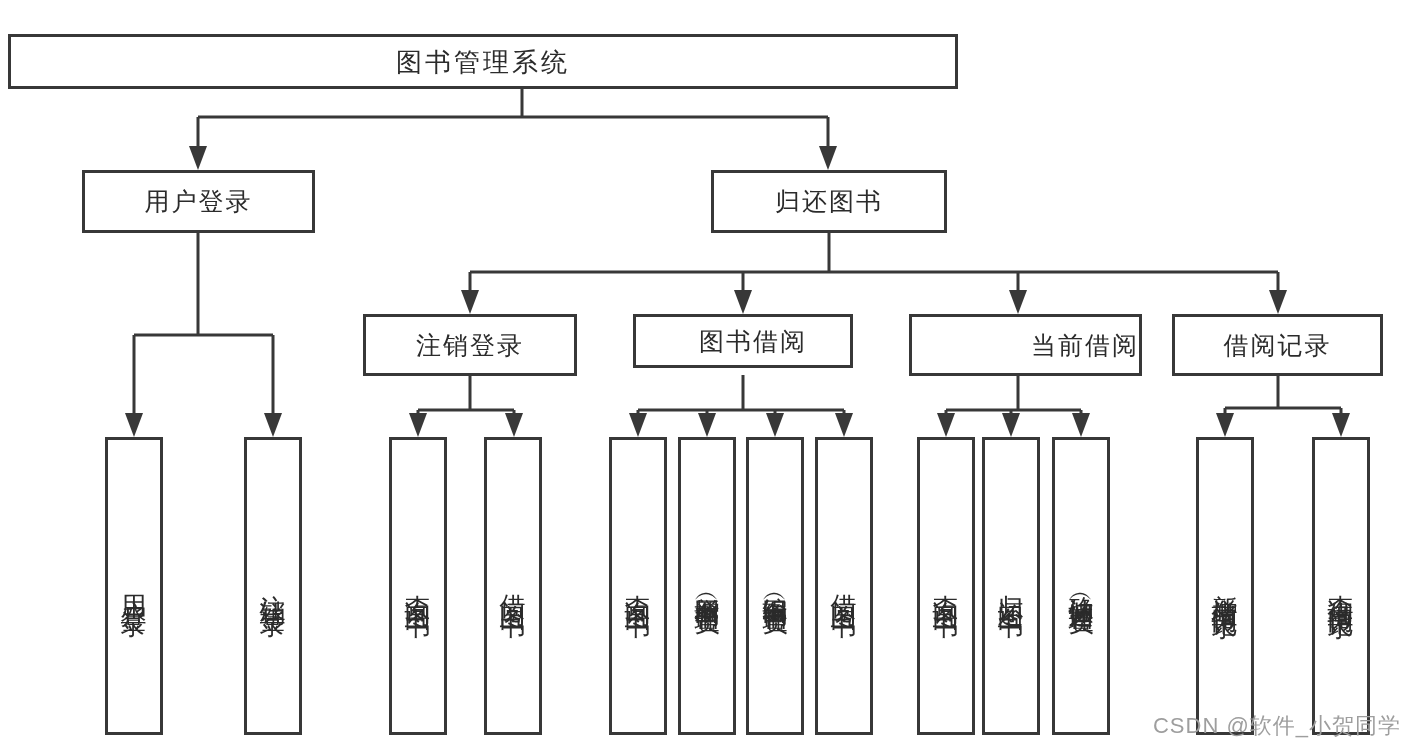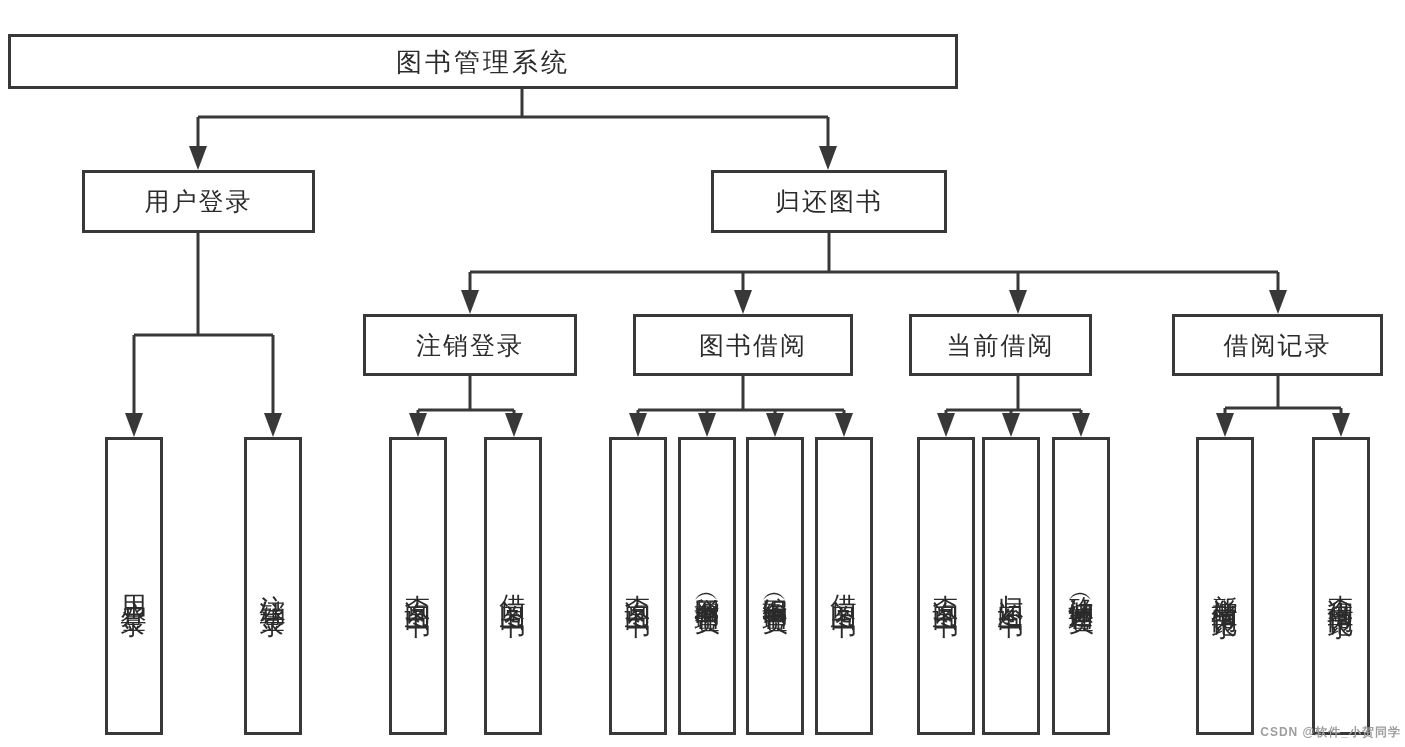--- a/index.html
+++ b/index.html
@@ -46,25 +46,24 @@
     font-size: 26px;
     letter-spacing: 6px;
     line-height: 1;
   }
   .leaf.len6 span { letter-spacing: 4px; }
   .leaf.len9 span { letter-spacing: 2px; font-size: 25px; }
   .watermark {
     position: absolute;
     right: 4px;
     bottom: 6px;
-    font-size: 12px;
+    font-size: 22px;
     letter-spacing: 1px;
     color: #9e9e9e;
     white-space: nowrap;
-    font-weight: bold;
   }
 </style>
 </head>
 <body>
 
 <div class="diagram">
 
   <svg class="connector-layer" width="1405" height="747" viewBox="0 0 1405 747">
     <g stroke="#383838" stroke-width="3" fill="none">
       <path d="M522 66 V117 M198 117 H828 M198 117 V158 M828 117 V158
@@ -105,24 +104,24 @@
   <div class="box" style="left:82px; top:170px; width:233px; height:63px;">
     <span class="h-label">用户登录</span>
   </div>
   <div class="box" style="left:711px; top:170px; width:236px; height:63px;">
     <span class="h-label">归还图书</span>
   </div>
 
   <div class="box" style="left:363px; top:314px; width:214px; height:62px;">
     <span class="h-label">注销登录</span>
   </div>
-  <div class="box" style="left:633px; top:314px; width:220px; height:62px;padding-left:20px;">
+  <div class="box" style="left:633px; top:314px; width:220px; height:54px;padding-left:20px;">
     <span class="h-label">图书借阅</span>
   </div>
-  <div class="box" style="left:909px; top:314px; width:183px; height:62px;">
+  <div class="box" style="left:909px; top:314px; width:233px; height:62px;justify-content:flex-end;">
     <span class="h-label">当前借阅</span>
   </div>
   <div class="box" style="left:1172px; top:314px; width:211px; height:62px;">
     <span class="h-label">借阅记录</span>
   </div>
 
   <div class="box leaf" style="left:105px; top:437px; width:58px; height:298px;">
     <span>用户登录</span>
   </div>
   <div class="box leaf" style="left:244px; top:437px; width:58px; height:298px;">

